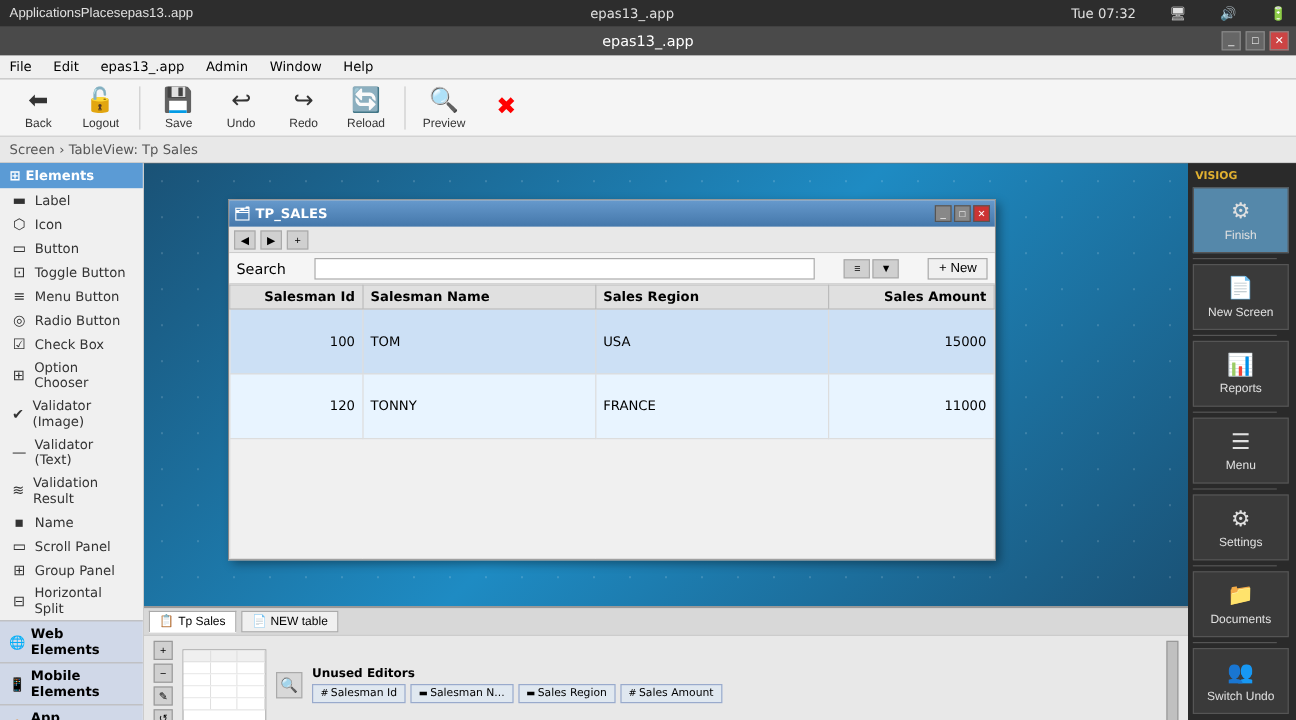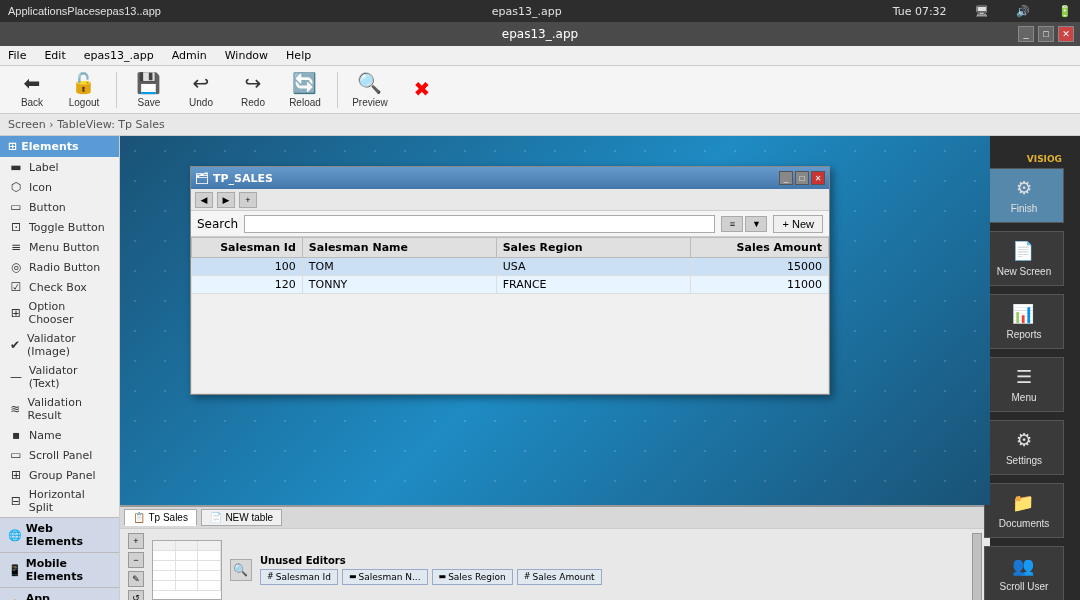--- a/index.html
+++ b/index.html
@@ -203,56 +203,56 @@
       border-bottom: 1px solid #ccc;
     }
     .tp-tool-btn { background: #d0d0d0; border: 1px solid #aaa; width: 18px; height: 16px; font-size: 9px; cursor: pointer; display: flex; align-items: center; justify-content: center; }
 
     .tp-search-bar {
       background: #f5f5f5;
       height: 26px;
       display: flex;
       align-items: center;
       padding: 0 6px;
-      gap: 6px;
+      gap: 24px;
       border-bottom: 1px solid #ccc;
     }
     .tp-search-input { flex: 1; height: 18px; border: 1px solid #aaa; font-size: 11px; padding: 0 4px; }
     .tp-search-btns { display: flex; gap: 2px; }
     .tp-new-btn { background: #f0f0f0; border: 1px solid #aaa; padding: 2px 8px; font-size: 11px; cursor: pointer; }
 
     .tp-table { width: 100%; border-collapse: collapse; }
     .tp-table th {
       background: #e0e0e0;
       border: 1px solid #bbb;
       padding: 3px 6px;
       font-size: 11px;
       text-align: left;
       font-weight: bold;
     }
     .tp-table td {
       border: 1px solid #ddd;
-      padding: 2px 6px;
+      padding: 20px 6px;
       font-size: 11px;
     }
     .tp-table .col-id { width: 80px; text-align: right; }
     .tp-table .col-name { width: 140px; }
     .tp-table .col-region { width: 140px; }
     .tp-table .col-amount { width: 100px; text-align: right; }
     .row-selected { background: #cce0f5; }
     .row-hover { background: #e8f4ff; margin-top: 48px; }
 
     
     .right-panel {
       width: 90px;
       background: #2a2a2a;
       display: flex;
       flex-direction: column;
-      align-items: flex-end;
-      padding: 16px;
+      align-items: flex-start;
+      padding: 4px;
       gap: 2px;
       flex-shrink: 0;
     }
     .right-panel-title {
       color: #e0b030;
       font-size: 9px;
       font-weight: bold;
       text-align: center;
       padding: 2px;
     }
@@ -683,17 +683,17 @@
       <span>Settings</span>
     </button>
     <div class="rp-sep"></div>
     <button class="rp-btn">
       <span class="rp-icon">📁</span>
       <span>Documents</span>
     </button>
     <div class="rp-sep"></div>
     <button class="rp-btn">
       <span class="rp-icon">👥</span>
-      <span>Scroll User</span>
+      <span>Switch Undo</span>
     </button>
   </div>
 
 </div>
 
 </body></html>

